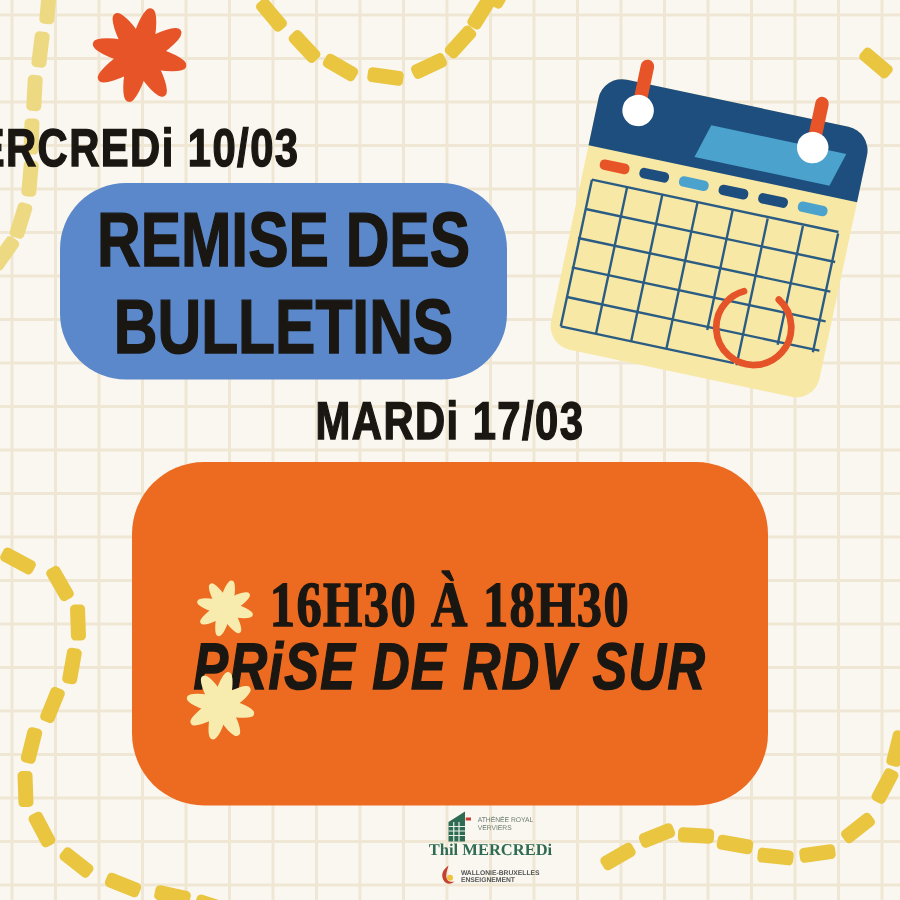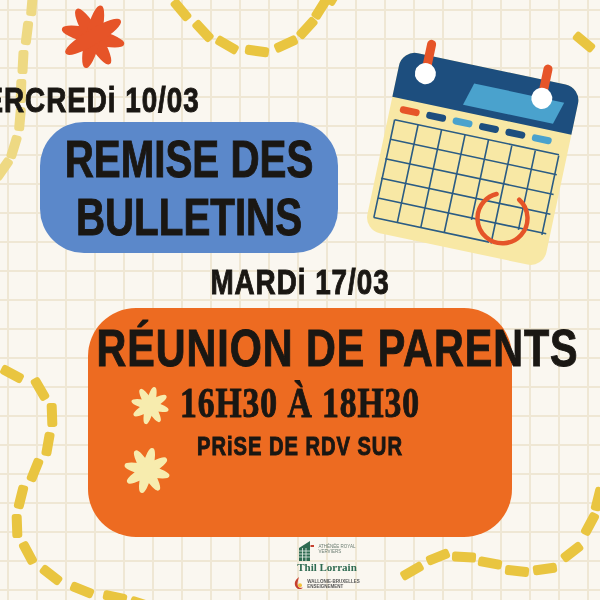--- a/index.html
+++ b/index.html
@@ -38,21 +38,21 @@
   .date-label{font-size:29px;letter-spacing:1px;}
   
   .card-blue{position:absolute;left:40px;top:122px;width:298px;height:131px;
              border-radius:44px;background:var(--card-blue);}
   .card-blue .l1{top:14px;font-size:42px;}
   .card-blue .l2{top:72px;font-size:42px;}
   .card-orange{position:absolute;left:88px;top:308px;width:424px;height:229px;
                border-radius:48px;background:var(--card-orange);}
   .card-orange .t{top:16px;font-size:43px;letter-spacing:1px;}
   .card-orange .time{top:76px;font-size:35px;letter-spacing:1px;font-family:Liberation Serif, serif;}
-  .card-orange .n1{top:126px;font-size:21px;letter-spacing:1px;}
+  .card-orange .n1{top:116px;font-size:36px;letter-spacing:1px;font-style:italic;}
   .card-orange .n2{top:172px;font-size:30px;letter-spacing:1px;}
   
   .calendar{position:absolute;left:404px;top:42px;width:185px;height:198px;
             transform:rotate(12deg);transform-origin:0 0;}
   .cal-body{position:absolute;left:0;top:8px;width:183px;height:184px;
             background:var(--calendar-body);border-radius:16px;}
   .cal-head{position:absolute;left:0;top:8px;width:183px;height:48px;
             background:var(--calendar-navy);border-radius:16px 16px 0 0;}
   .cal-screen{position:absolute;left:74px;top:18px;width:92px;height:23px;
               background:var(--calendar-blue);transform:skewX(-16deg);}
@@ -157,23 +157,20 @@
       </g>
       <circle cx="128" cy="76" r="25" fill="none" stroke="#e55428" stroke-width="4.5" stroke-dasharray="132 26" stroke-linecap="round" transform="rotate(-60 128 76)"></circle>
     </svg>
   </div>
 
   <div class="ink date-label" style="top:266px;font-size:29px;">
     <span class="tall">MARDi 17/03</span>
   </div>
 
   <div class="card-orange">
-    <div class="ink t">
-      <span class="tall">RÉUNION DE PARENTS</span>
-      </div>
     <div class="ink time">
       <span class="tall">16H30 À 18H30</span>
       </div>
     <div class="ink n1">
       <span class="tall">PRiSE DE RDV SUR</span>
       </div>
     <div class="ast" style="left:43px;top:79px;width:38px;height:38px;color:var(--bullet-cream);">
       <i></i>
         <i></i>
         <i></i>
@@ -195,21 +192,21 @@
         <g stroke="#e8f0ea" stroke-width="0.8">
           <path d="M1 11 H12 M1 14 H12 M1 17 H12 M4.5 8 V21 M8 8 V21"></path>
         </g>
         <rect x="12.5" y="5" width="3.5" height="2" fill="var(--logo-red)"></rect>
       </svg>
       <div class="logo-tiny">
         <div>ATHÉNÉE ROYAL</div>
         <div>VERVIERS</div>
       </div>
     </div>
-    <div class="logo-name">Thil Lorrain</div>
+    <div class="logo-name">Thil MERCREDi</div>
     <div class="logo-row2">
       <svg width="10" height="13" viewBox="0 0 10 13">
         <path d="M5 0 C1 3 0 6 1.5 9.5 C3 12.5 7 13 9 10.5 C6.5 11.5 3.5 10.5 3.5 7 C3.5 4.5 4.5 2 5 0 Z" fill="var(--logo-red)"></path>
         <circle cx="6" cy="8.2" r="2" fill="#f2c23c"></circle>
       </svg>
       <div class="wbe-text">
         <div>WALLONIE-BRUXELLES</div>
         <div>ENSEIGNEMENT</div>
       </div>
     </div>

